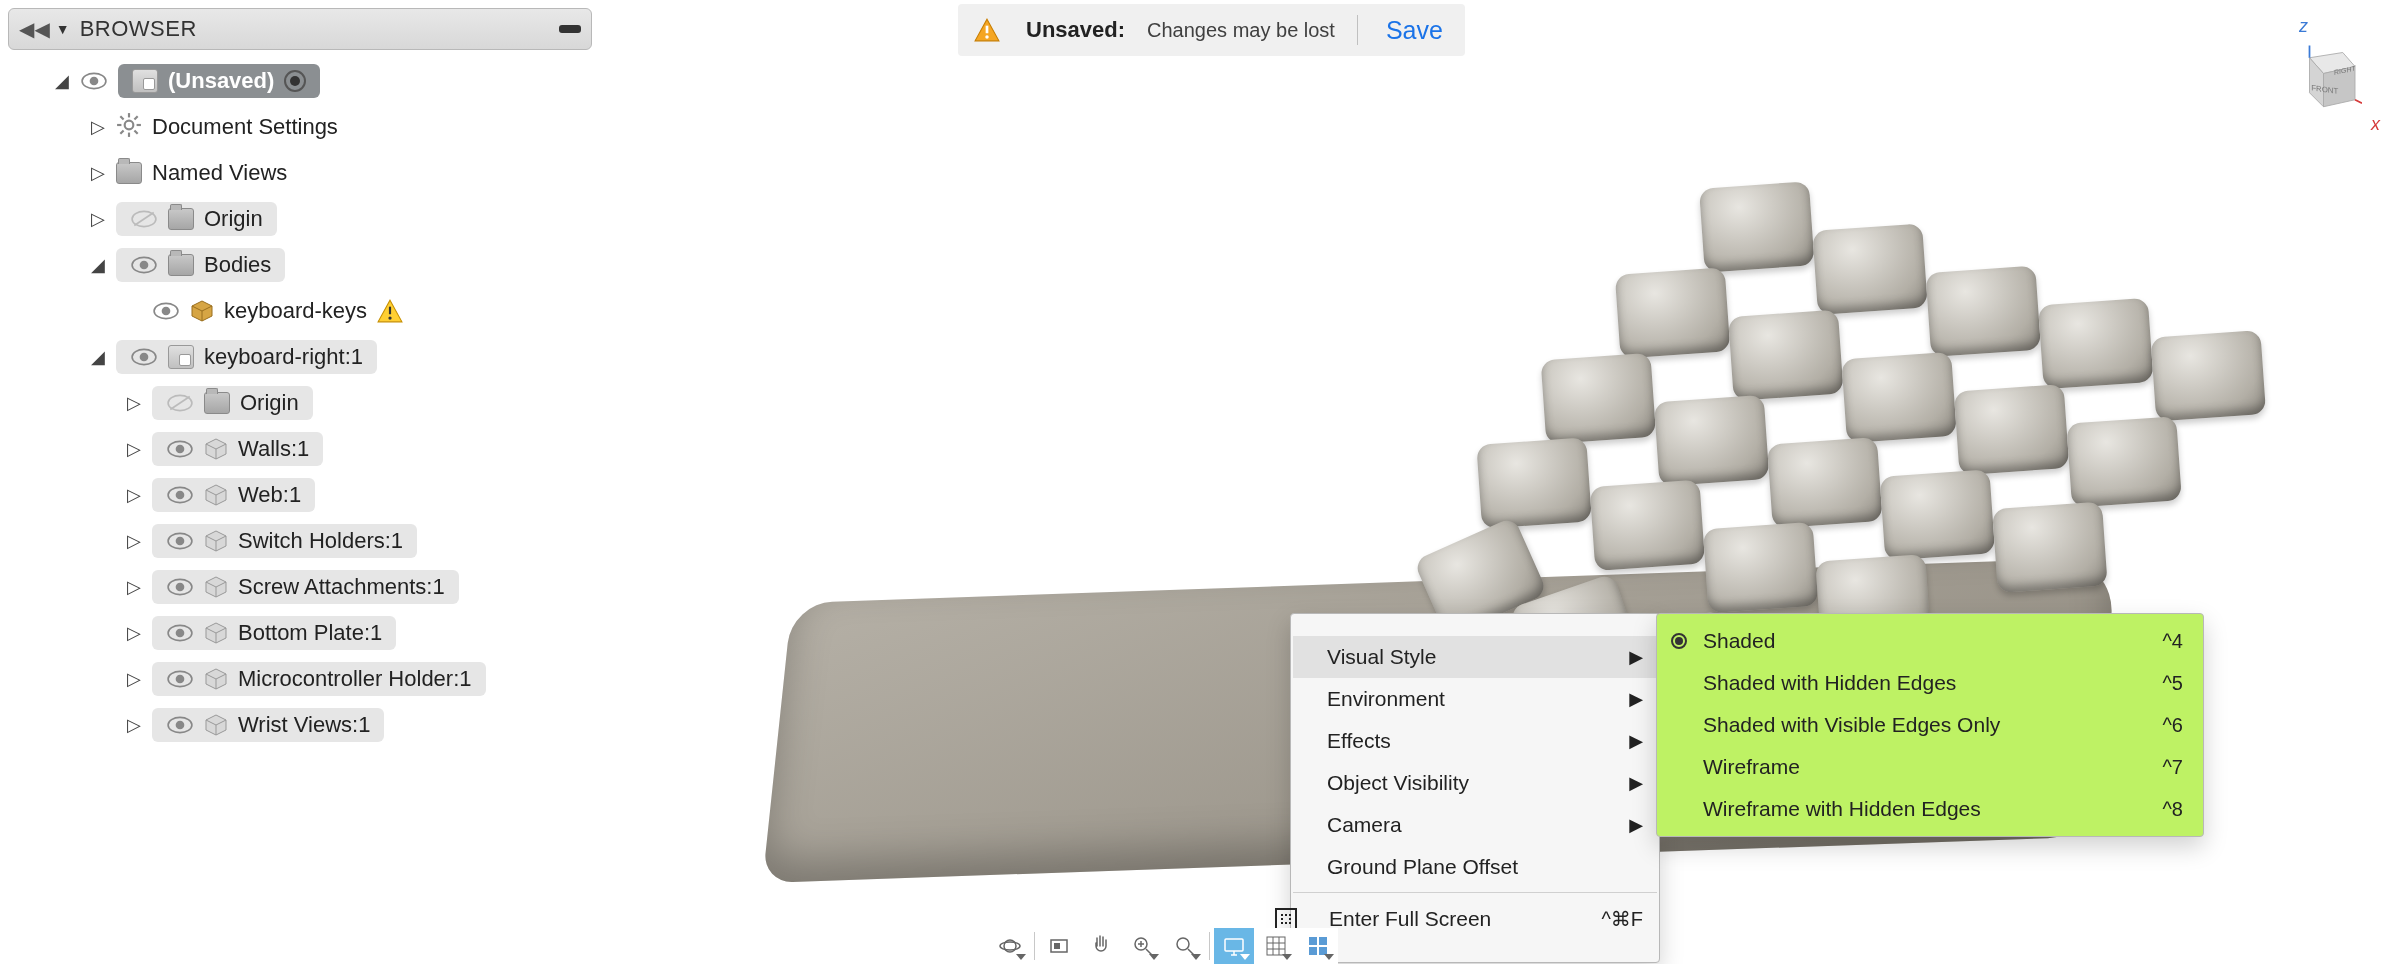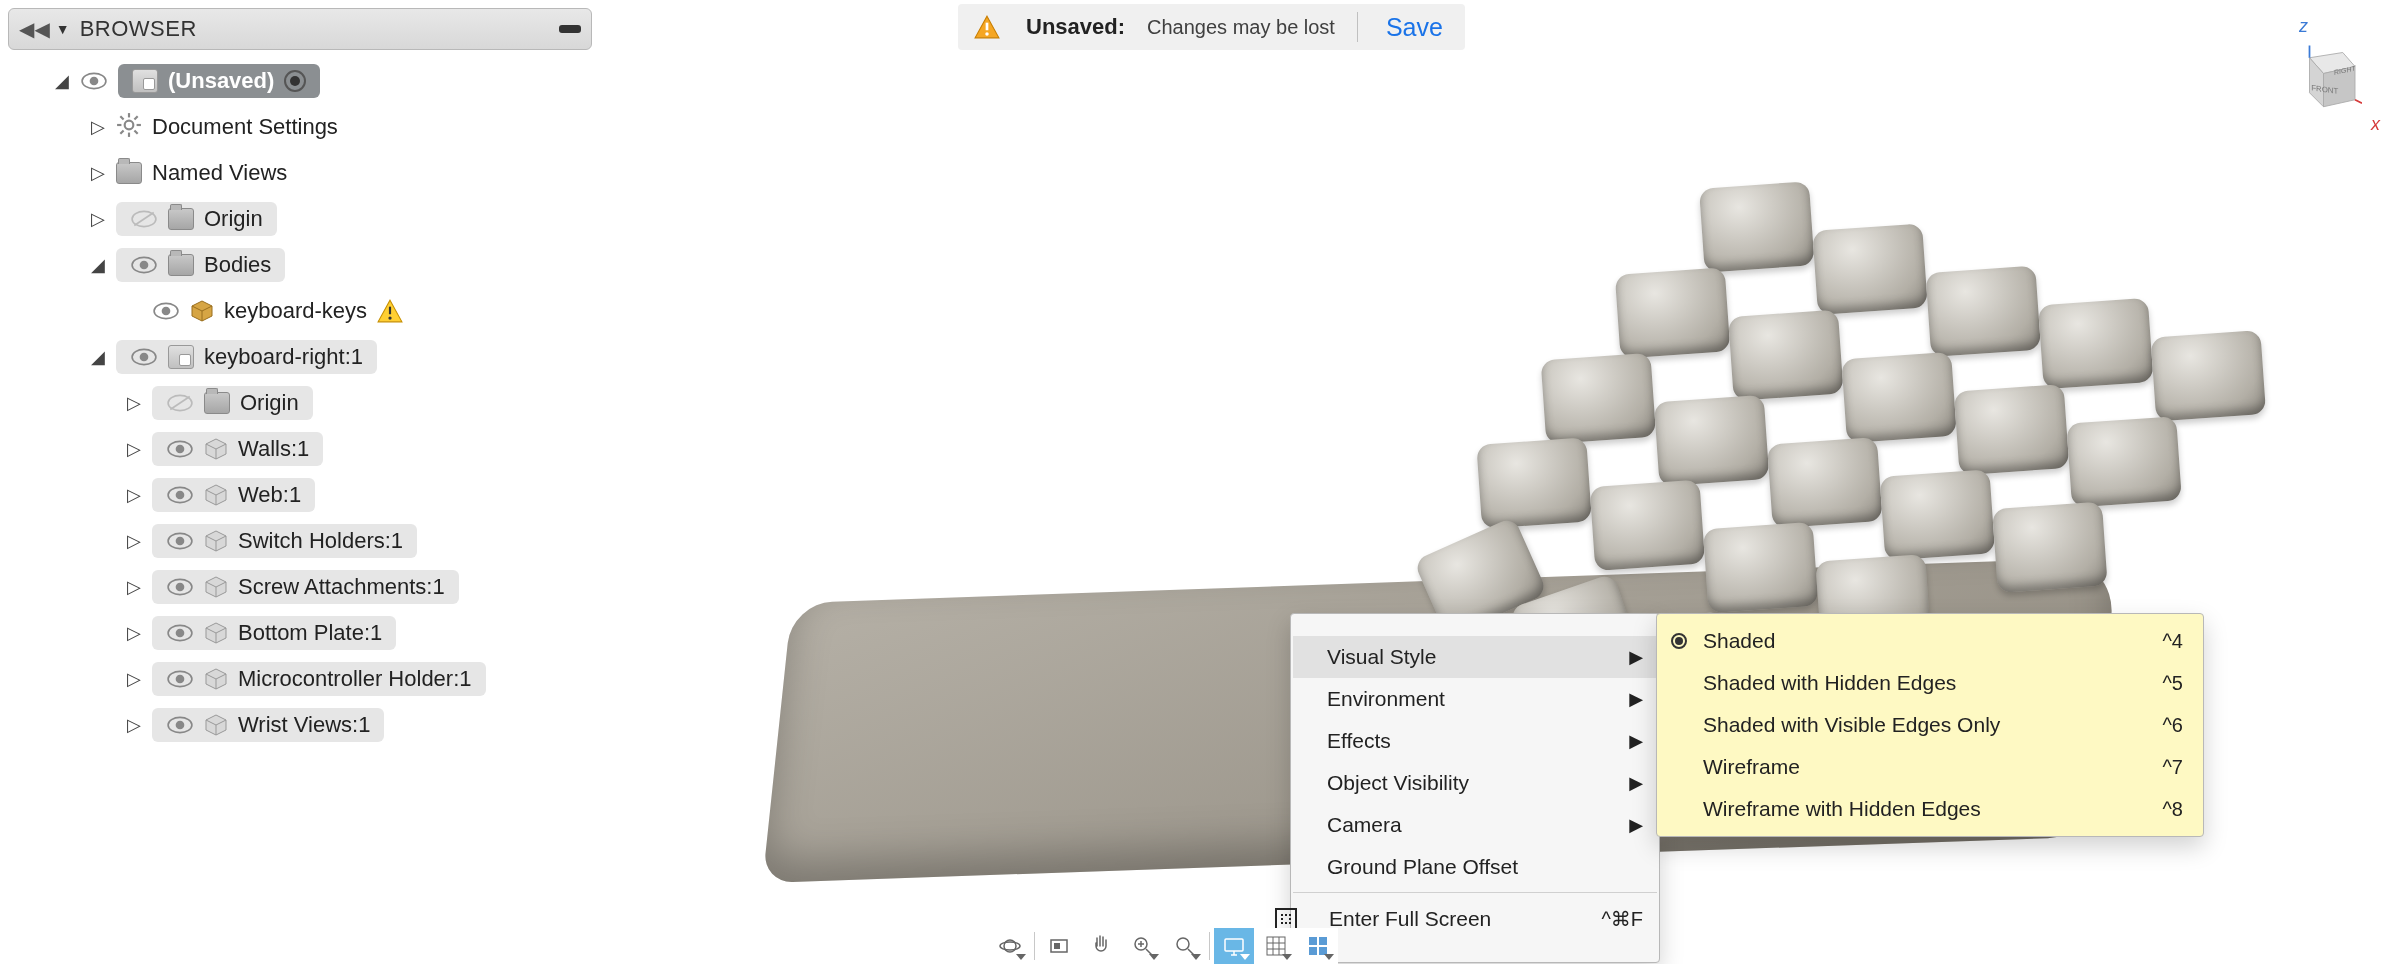--- a/index.html
+++ b/index.html
@@ -37,21 +37,21 @@
   .warn { width: 26px; height: 26px; }
   .warn svg { width: 26px; height: 26px; }
   .radio-outer { width: 22px; height: 22px; border: 2px solid #555; border-radius: 50%; display: inline-flex; align-items: center; justify-content: center; }
   .radio-outer .dot { width: 10px; height: 10px; background: #333; border-radius: 50%; }
 
   .indent-1 { padding-left: 36px; }
   .indent-2 { padding-left: 72px; }
   .indent-3 { padding-left: 108px; }
 
   
-  .unsaved-bar { position: absolute; left: 958px; top: 4px; display: flex; align-items: center; height: 46px; background: #f0f0f0; border-radius: 4px; padding: 0 16px; gap: 22px; }
+  .unsaved-bar { position: absolute; left: 958px; top: 4px; display: flex; align-items: center; height: 52px; background: #f0f0f0; border-radius: 4px; padding: 0 16px; gap: 22px; }
   .unsaved-bar .warn { margin-right: 4px; }
   .unsaved-bar .ulabel { font-weight: 700; font-size: 22px; color: #222; }
   .unsaved-bar .umsg { font-size: 20px; color: #404040; }
   .unsaved-bar .divider { width: 1px; height: 30px; background: #c0c0c0; }
   .unsaved-bar .save { color: #1a73e8; font-size: 25px; cursor: pointer; padding: 0 6px; }
 
   
   .view-cube { position: absolute; right: 16px; top: 44px; width: 84px; height: 84px; }
   .axis-z { position: absolute; right: 68px; top: -28px; color: #3a7ad6; font-size: 18px; font-style: italic; }
   .axis-x { position: absolute; right: -4px; top: 70px; color: #d63a3a; font-size: 18px; font-style: italic; }
@@ -67,21 +67,21 @@
   .ctx-menu { position: absolute; left: 1290px; top: 613px; width: 370px; background: #f6f6f6; border: 1px solid #b8b8b8; box-shadow: 0 10px 24px rgba(0,0,0,.18); border-radius: 4px; padding: 22px 2px; }
   .ctx-item { display: flex; align-items: center; justify-content: space-between; height: 42px; padding: 0 14px 0 34px; font-size: 21px; color: #222; cursor: default; }
   .ctx-item.highlight { background: #e1e1e1; }
   .ctx-item.sep-above { border-top: 1px solid #d0d0d0; margin-top: 4px; padding-top: 4px; height: 48px; }
   .ctx-item .sub { color: #222; font-size: 18px; }
   .ctx-item .shortcut { color: #222; font-size: 20px; }
   .ctx-item .fullscreen-icon { width: 22px; height: 22px; border: 2px solid #222; position: relative; margin-left: -26px; margin-right: 8px; }
   .ctx-item .fullscreen-icon::before { content: ""; position: absolute; inset: 4px; border: 2px dotted #222; }
 
   
-  .sub-menu { position: absolute; left: 1656px; top: 613px; width: 548px; background: #fef9c3; border: 1px solid #b8b8b8; box-shadow: 0 10px 24px rgba(0,0,0,.18); border-radius: 4px; padding: 6px 2px; }
+  .sub-menu { position: absolute; left: 1656px; top: 613px; width: 548px; background: #bef264; border: 1px solid #b8b8b8; box-shadow: 0 10px 24px rgba(0,0,0,.18); border-radius: 4px; padding: 6px 2px; }
   .sub-item { display: flex; align-items: center; justify-content: space-between; height: 42px; padding: 0 18px 0 44px; font-size: 21px; color: #222; position: relative; }
   .sub-item .shortcut { color: #222; font-size: 20px; }
   .sub-item .radio { position: absolute; left: 12px; top: 50%; transform: translateY(-50%); width: 16px; height: 16px; border: 2px solid #333; border-radius: 50%; display: flex; align-items: center; justify-content: center; }
   .sub-item .radio .dot { width: 8px; height: 8px; background: #333; border-radius: 50%; }
 
   
   .bottom-toolbar { position: absolute; left: 990px; top: 928px; display: flex; align-items: center; gap: 2px; background: #fff; }
   .tb-btn { width: 40px; height: 36px; display: inline-flex; align-items: center; justify-content: center; color: #555; border: 1px solid transparent; cursor: pointer; position: relative; }
   .tb-btn.active { background: #69b7e6; color: #fff; }
   .tb-btn.dd::after { content: ""; position: absolute; right: 3px; bottom: 3px; width: 0; height: 0; border-left: 5px solid transparent; border-right: 5px solid transparent; border-top: 6px solid #666; }

